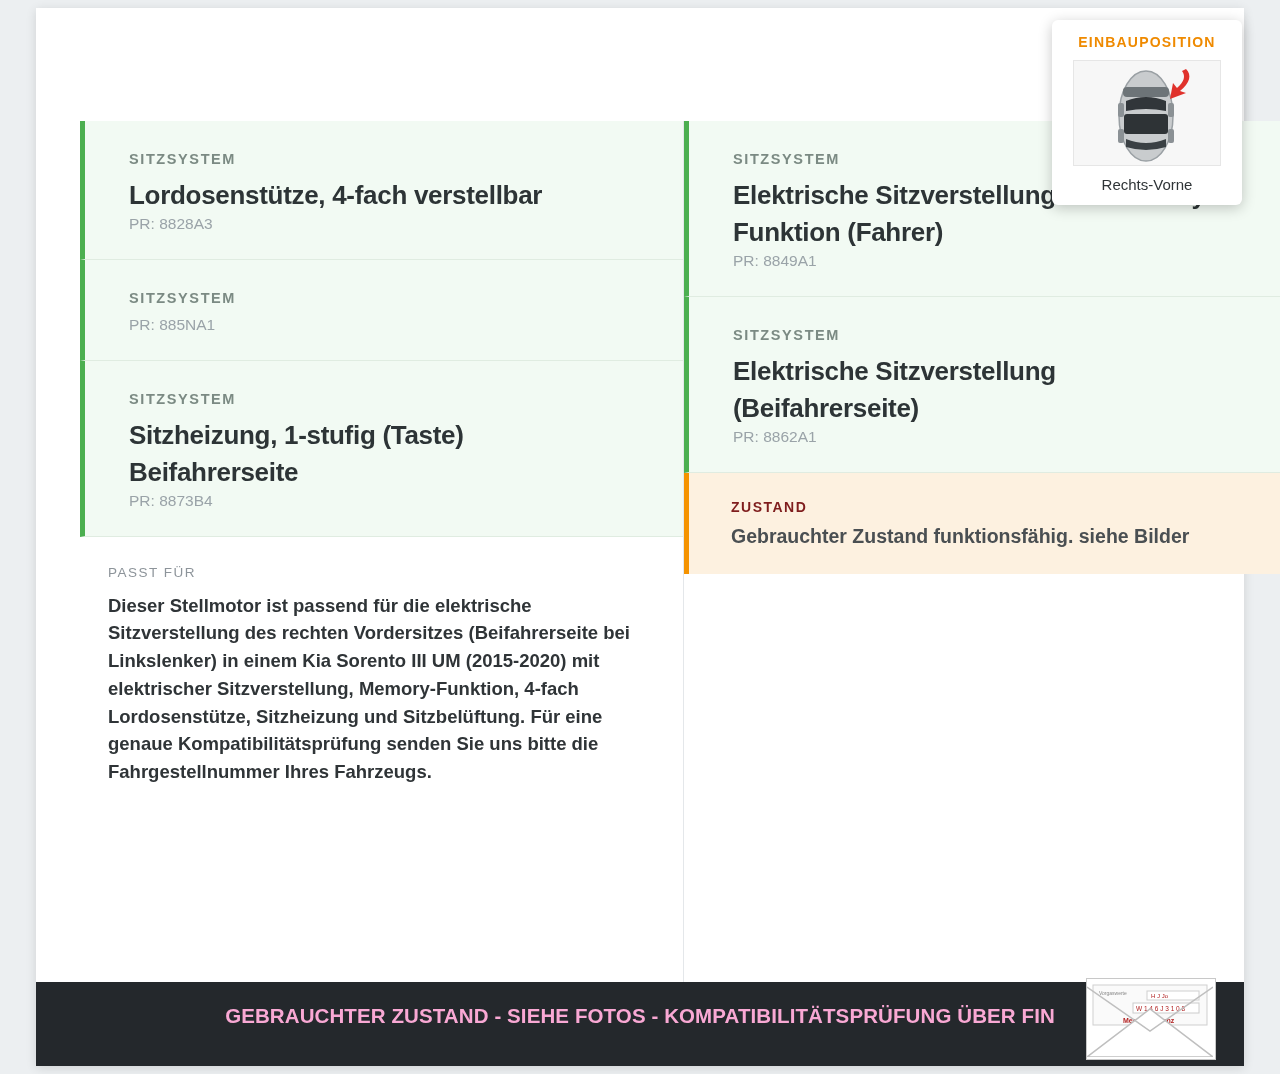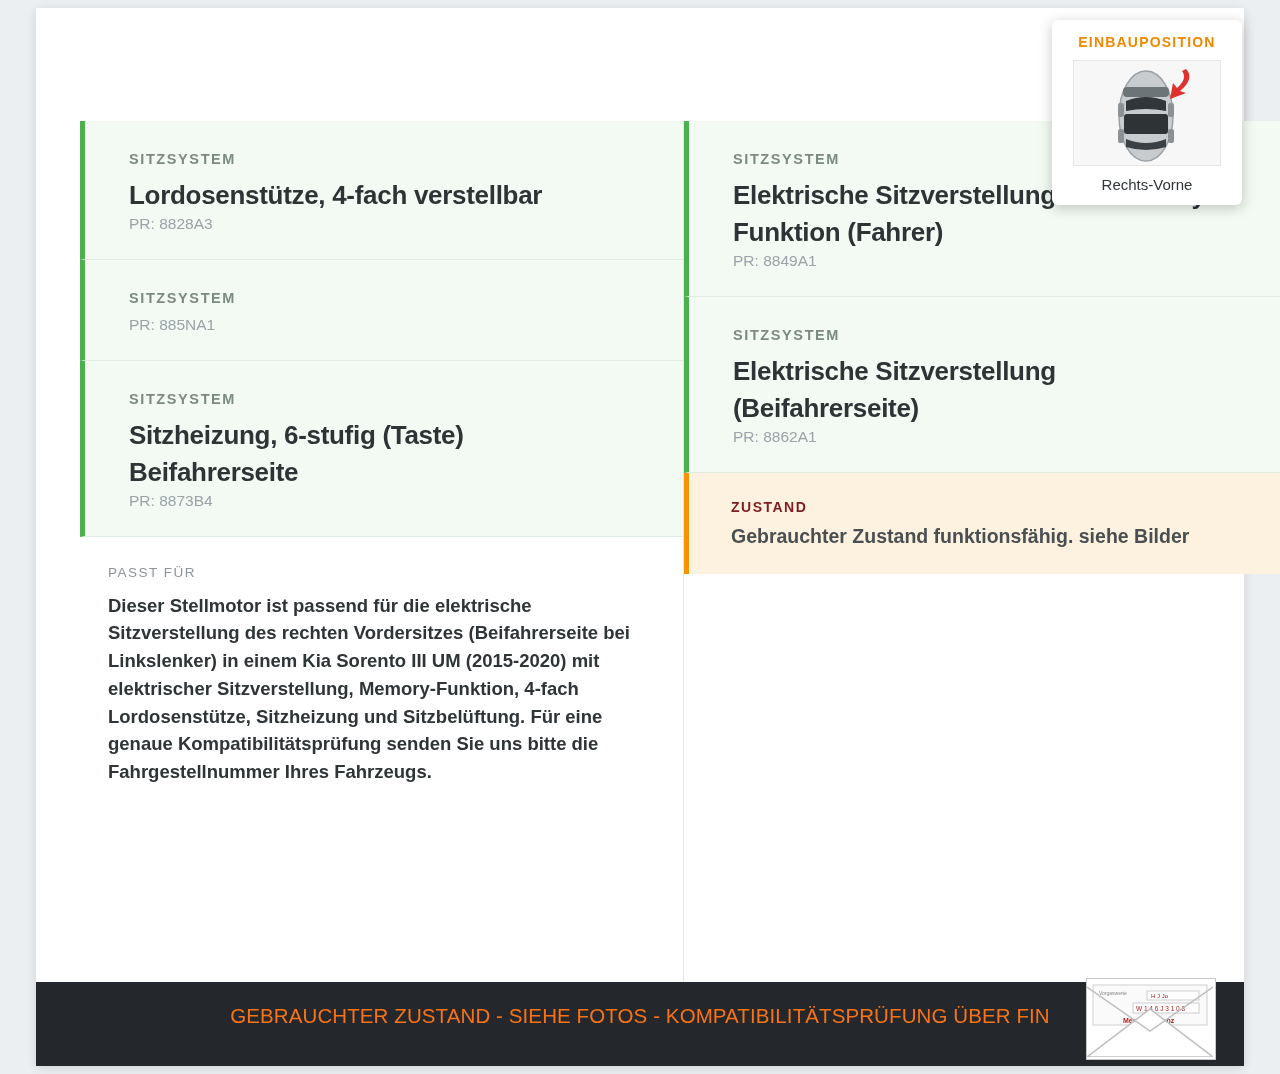--- a/index.html
+++ b/index.html
@@ -133,23 +133,23 @@
     width: 1208px;
     height: 84px;
     background: #24282c;
   }
   .footer-text {
     position: absolute;
     left: 0;
     right: 0;
     top: 22px;
     text-align: center;
-    color: #f97316;
+    color: #f9a8d4;
     font-size: 20.5px;
-    font-weight: normal;
+    font-weight: bold;
     letter-spacing: 0.1px;
     padding: 0 160px;
     box-sizing: border-box;
   }
   .footer-badge {
     position: absolute;
     right: 28px;
     bottom: 6px;
     width: 128px;
     height: 80px;
@@ -211,21 +211,21 @@
           <div class="feature-pr">PR: 8828A3</div>
         </div>
 
         <div class="feature">
           <div class="feature-cat">SITZSYSTEM</div>
           <div class="feature-pr">PR: 885NA1</div>
         </div>
 
         <div class="feature">
           <div class="feature-cat">SITZSYSTEM</div>
-          <div class="feature-title">Sitzheizung, 6-stufig (Taste) Beifahrerseite</div>
+          <div class="feature-title">Sitzheizung, 1-stufig (Taste) Beifahrerseite</div>
           <div class="feature-pr">PR: 8873B4</div>
         </div>
 
         <div class="passt">
           <div class="passt-cat">PASST FÜR</div>
           <div class="passt-text">Dieser Stellmotor ist passend für die elektrische Sitzverstellung des rechten Vordersitzes (Beifahrerseite bei Linkslenker) in einem Kia Sorento III UM (2015-2020) mit elektrischer Sitzverstellung, Memory-Funktion, 4-fach Lordosenstütze, Sitzheizung und Sitzbelüftung. Für eine genaue Kompatibilitätsprüfung senden Sie uns bitte die Fahrgestellnummer Ihres Fahrzeugs.</div>
         </div>
 
       </div>
 

